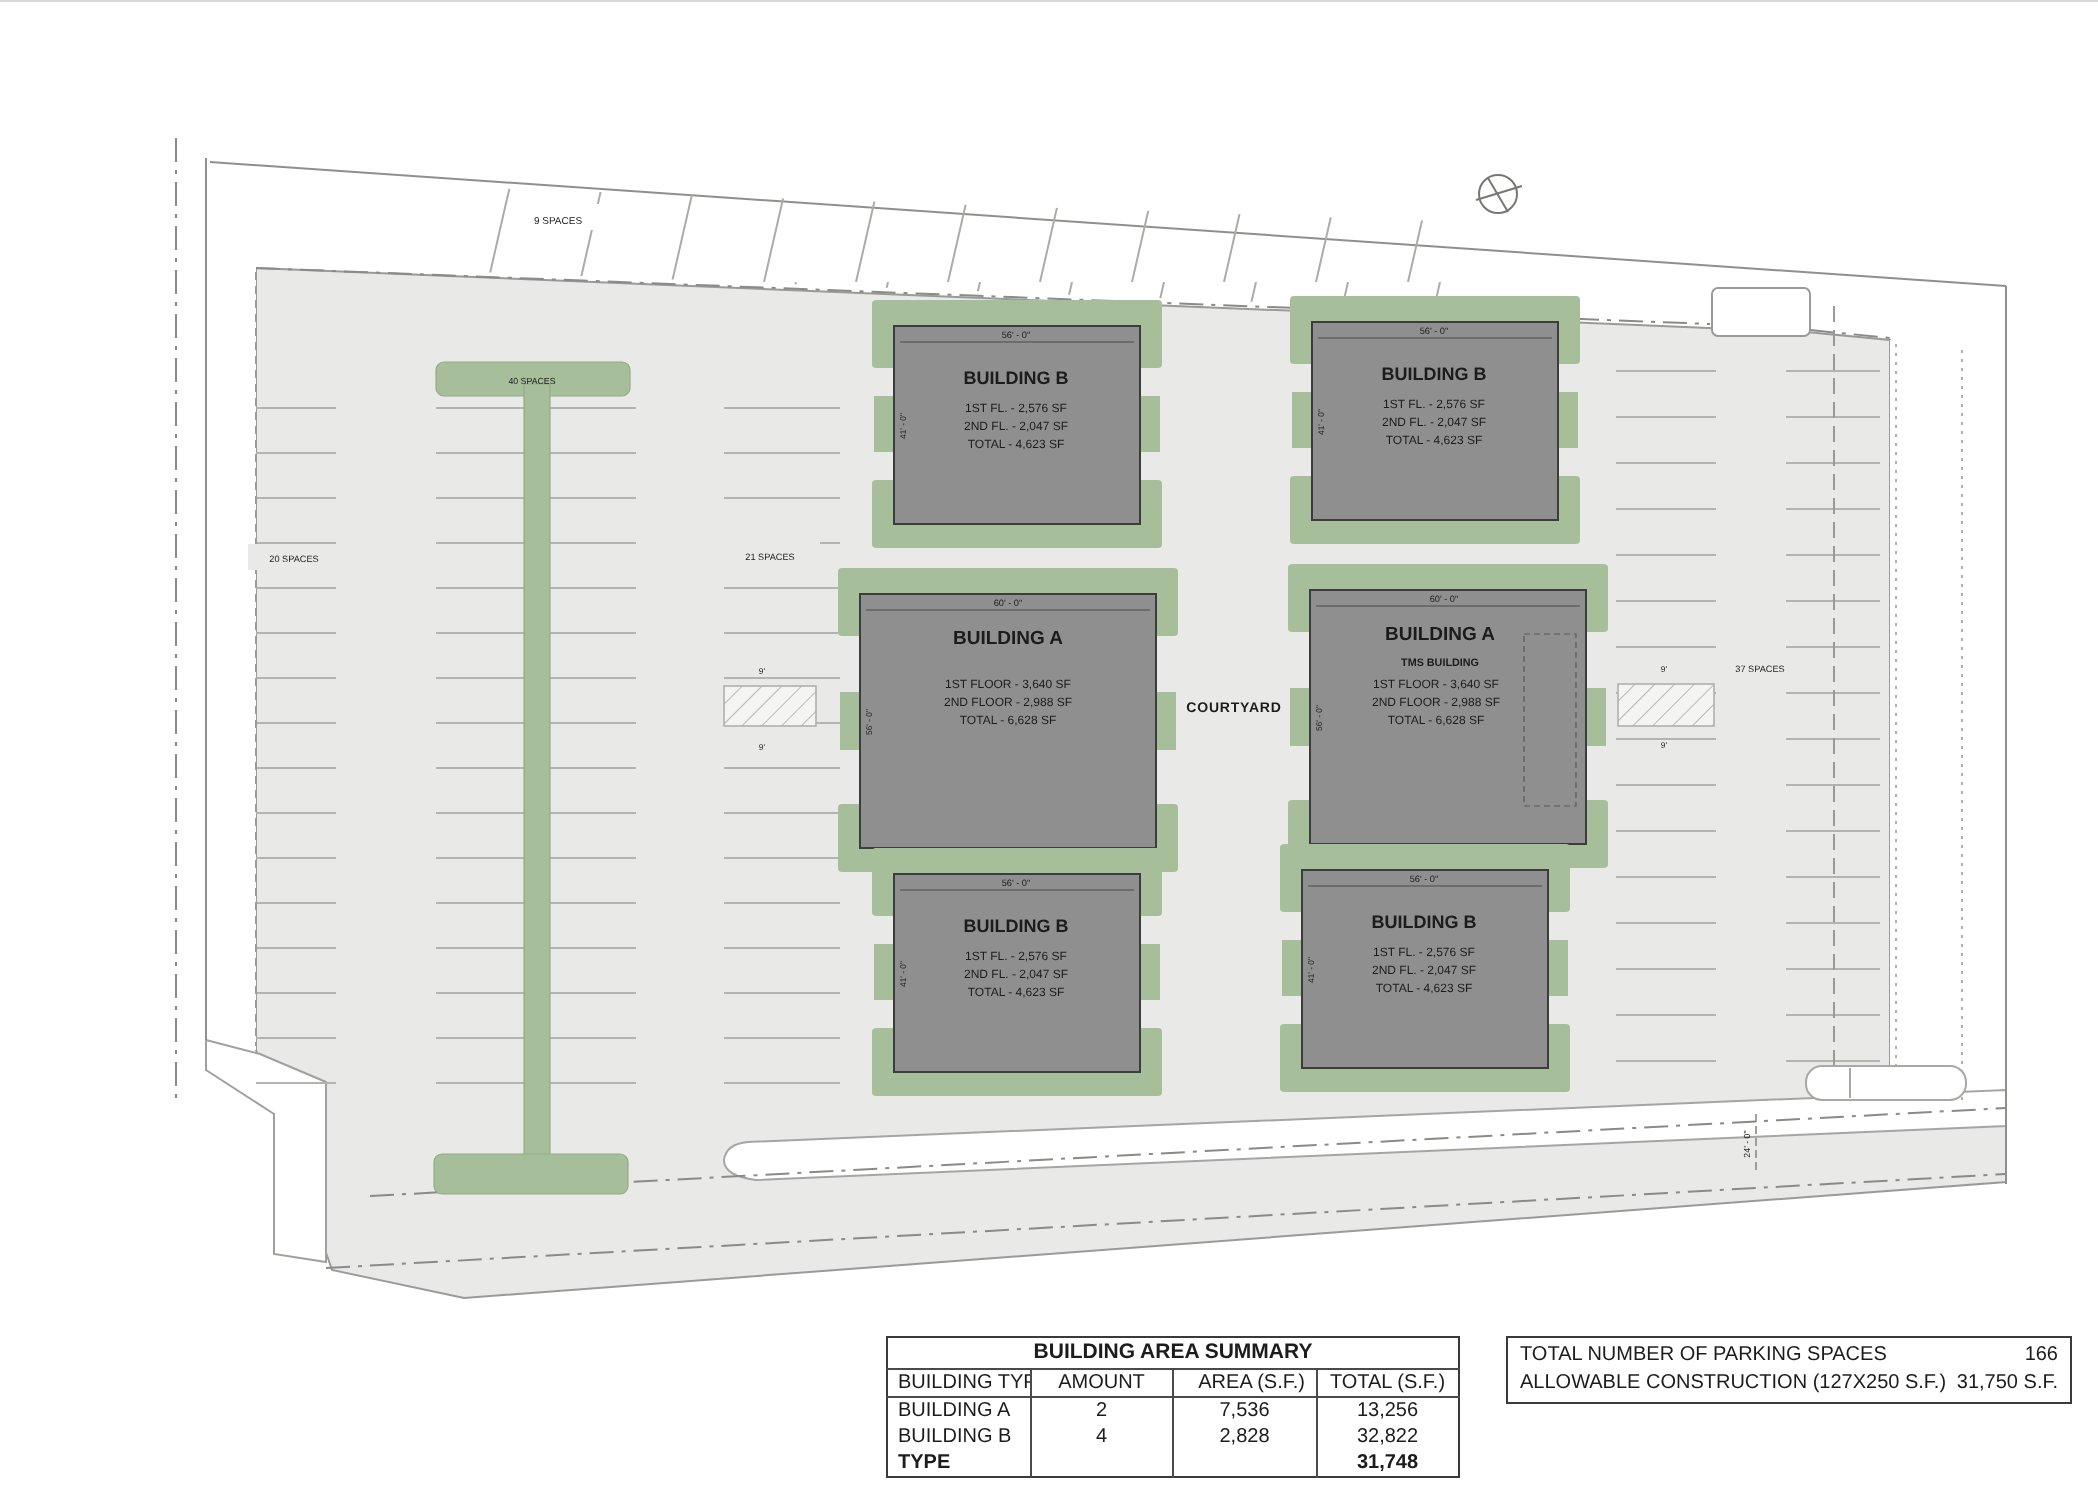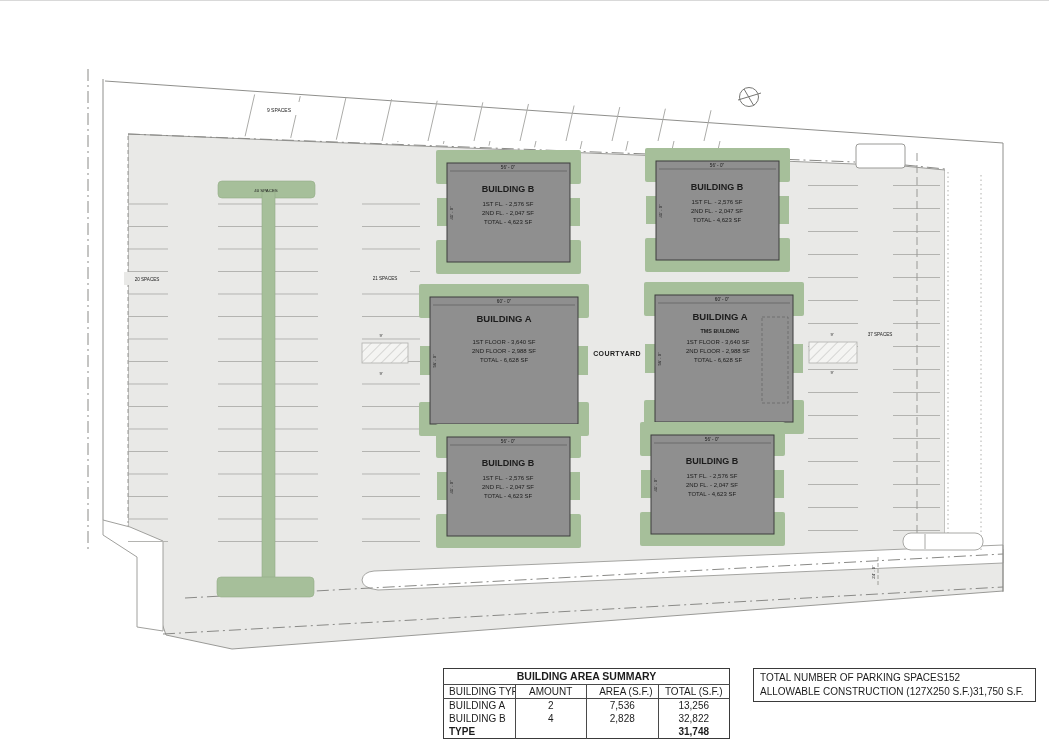--- a/index.html
+++ b/index.html
@@ -18,21 +18,21 @@
   #summary .title td{border-left:none;text-align:center;font-weight:bold;font-size:10.5px;border-bottom:1px solid #4a4a4a;height:15px;}
   #summary .hdr td{border-bottom:1px solid #4a4a4a;}
   #summary .c0{width:94px;text-align:left;}
   #summary .c1{width:58px;text-align:center;}
   #summary .c2{width:70px;text-align:center;}
   #summary .c3{width:65px;text-align:center;}
   #summary .hdr .c2{text-align:right;margin-top:45px;}
   #summary .total td{font-weight:bold;}
   #reqs{left:753px;top:667px;width:281px;border:1.2px solid #3a3a3a;}
   #reqs .t2title{border-bottom:1px solid #4a4a4a;text-align:center;font-weight:bold;font-size:10.2px;line-height:13px;padding:1px 0;}
-  #reqs .t2row{display:flex;justify-content:flex-start;padding:0 6px;line-height:13.5px;white-space:nowrap;}
+  #reqs .t2row{display:flex;justify-content:space-between;padding:0 6px;line-height:13.5px;white-space:nowrap;}
   #reqs .t2body{padding:2px 0 3px 0;}
 </style>
 </head>
 <body>
 
 <svg id="plan" width="1049" height="660" viewBox="0 0 1049 660">
   <defs>
     <pattern id="stall22" width="10" height="22.5" patternUnits="userSpaceOnUse">
       <line x1="0" y1="0.5" x2="10" y2="0.5" stroke="#b3b3b0" stroke-width="1"></line>
     </pattern>
@@ -240,20 +240,20 @@
       <td class="c3">31,748</td>
     </tr>
   </tbody>
     </table>
 </div>
 
 <div id="reqs" class="tbl">
   <div class="t2body">
     <div class="t2row">
       <span>TOTAL NUMBER OF PARKING SPACES</span>
-      <span>152</span>
+      <span>166</span>
     </div>
     <div class="t2row">
       <span>ALLOWABLE CONSTRUCTION (127X250 S.F.)</span>
       <span>31,750 S.F.</span>
     </div>
   </div>
 </div>
 
 </body></html>

